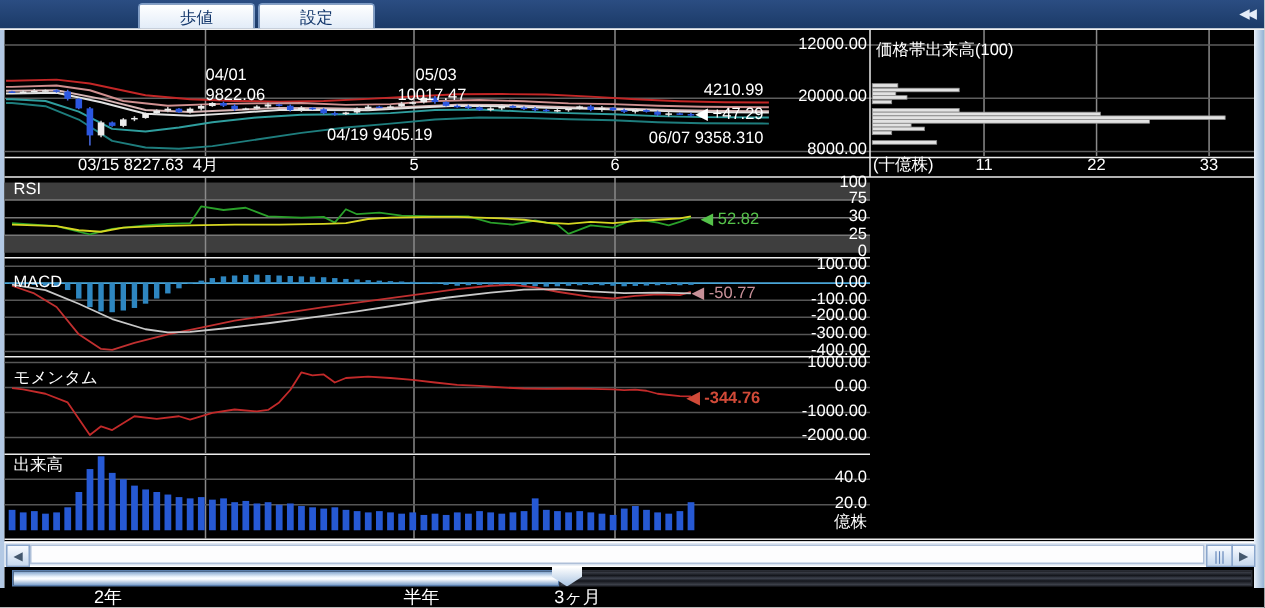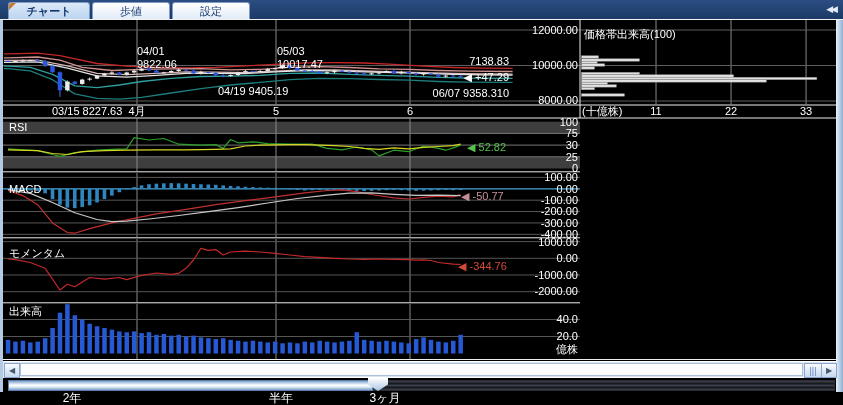--- a/index.html
+++ b/index.html
@@ -21,21 +21,21 @@
   .rstrip{position:absolute;left:836px;top:20px;width:7px;height:385px;
           background:linear-gradient(90deg,#e9f1fa,#8fafd2);z-index:4;}
   .content{position:absolute;left:3px;top:20px;width:833px;height:341px;background:#000;z-index:1;}
   #cv{position:absolute;left:0;top:0;z-index:2;pointer-events:none;}
   
   .t{position:absolute;color:#fff;font-size:11px;line-height:11px;white-space:nowrap;
      transform:translateY(-50%);z-index:3;}
   .cx{transform:translate(-50%,-50%);}
   .tr{position:absolute;color:#fff;font-size:11px;line-height:11px;white-space:nowrap;
       transform:translateY(-50%);text-align:left;z-index:3;}
-  .green{color:#55c24a;} .pink{color:#c79098;} .red{color:#d14a38;}
+  .green{color:#55c24a;} .pink{color:#c79098;} .red{color:#d14a38;font-weight:bold;}
   
   .scrollbar{position:absolute;left:3px;top:361px;width:833px;height:16px;background:#dbe4f0;
              border-top:1px solid #ffffff;box-sizing:border-box;z-index:4;}
   .sb-btn{position:absolute;top:1px;height:13px;background:linear-gradient(#f8fbff,#c6d8ee);
           border:1px solid #8aa6cc;font-size:8px;color:#44586e;display:flex;align-items:center;
           justify-content:center;cursor:pointer;}
   .sb-thumb{position:absolute;left:17px;top:1px;width:783px;height:13px;background:#fdfdfe;
             border:1px solid #aebfd8;box-sizing:border-box;cursor:pointer;}
   .grip-txt{color:#5f82b8;font-size:9px;letter-spacing:0;}
   
@@ -51,24 +51,20 @@
               clip-path:polygon(0 0,100% 0,100% 50%,50% 100%,0 50%);cursor:pointer;}
   .rangerow{position:absolute;left:0;top:392px;width:843px;height:13px;background:#000;z-index:4;padding-left:27px;}
   .rangerow span{position:absolute;top:0;color:#fff;font-size:12px;line-height:13px;transform:translateX(-50%);}
 </style>
 </head>
 <body>
 
 <div class="window">
 
   <div class="tabbar">
-    <div class="tab active" style="left:8px;width:80px">
-      <span class="tab-accent"></span>
-      <span>チャート</span>
-    </div>
     <div class="tab idle" style="left:92px;width:76px">
       <span>歩値</span>
     </div>
     <div class="tab idle" style="left:172px;width:76px">
       <span>設定</span>
     </div>
     <div class="collapse">◀◀</div>
   </div>
 
   <div class="lstrip"></div>
@@ -389,32 +385,32 @@
       <line x1="3" y1="105" x2="836" y2="105" stroke="#ededed" stroke-width="1"></line>
       <line x1="3" y1="118" x2="836" y2="118" stroke="#ededed" stroke-width="1"></line>
       <line x1="3" y1="171.8" x2="580" y2="171.8" stroke="#ededed" stroke-width="1"></line>
       <line x1="3" y1="237.8" x2="580" y2="237.8" stroke="#ededed" stroke-width="1"></line>
       <line x1="3" y1="302.8" x2="580" y2="302.8" stroke="#ededed" stroke-width="1"></line>
       <line x1="3" y1="359.5" x2="836" y2="359.5" stroke="#ededed" stroke-width="1"></line>
       <line x1="580" y1="20" x2="580" y2="118" stroke="#ededed" stroke-width="1"></line>
     </svg>
 
   <span class="tr" style="right:265px;top:30px">12000.00</span>
-  <span class="tr" style="right:265px;top:65px">10000.00</span>
+  <span class="tr" style="right:265px;top:65px">20000.00</span>
   <span class="tr" style="right:265px;top:100px">8000.00</span>
   <span class="t cx" style="left:137px;top:111px">4月</span>
   <span class="t cx" style="left:276px;top:111px">5</span>
   <span class="t cx" style="left:410px;top:111px">6</span>
   <span class="t" style="left:52px;top:111px">03/15 8227.63</span>
   <span class="t" style="left:137px;top:51px">04/01</span>
   <span class="t" style="left:137px;top:64px">9822.06</span>
   <span class="t" style="left:277px;top:51px">05/03</span>
-  <span class="t" style="left:277px;top:64px">10017.47</span>
+  <span class="t" style="left:265px;top:64px">10017.47</span>
   <span class="t" style="left:218px;top:91px">04/19 9405.19</span>
-  <span class="tr" style="right:334px;top:61px">7138.83</span>
+  <span class="tr" style="right:334px;top:61px">4210.99</span>
   <span class="tr" style="right:334px;top:77px">◀ +47.29</span>
   <span class="tr" style="right:334px;top:93px">06/07 9358.310</span>
 
   <span class="t" style="left:584px;top:34px">価格帯出来高(100)</span>
   <span class="t" style="left:582px;top:111px">(十億株)</span>
   <span class="t cx" style="left:656px;top:111px">11</span>
   <span class="t cx" style="left:731px;top:111px">22</span>
   <span class="t cx" style="left:806px;top:111px">33</span>
 
   <span class="t" style="left:9px;top:127px">RSI</span>

